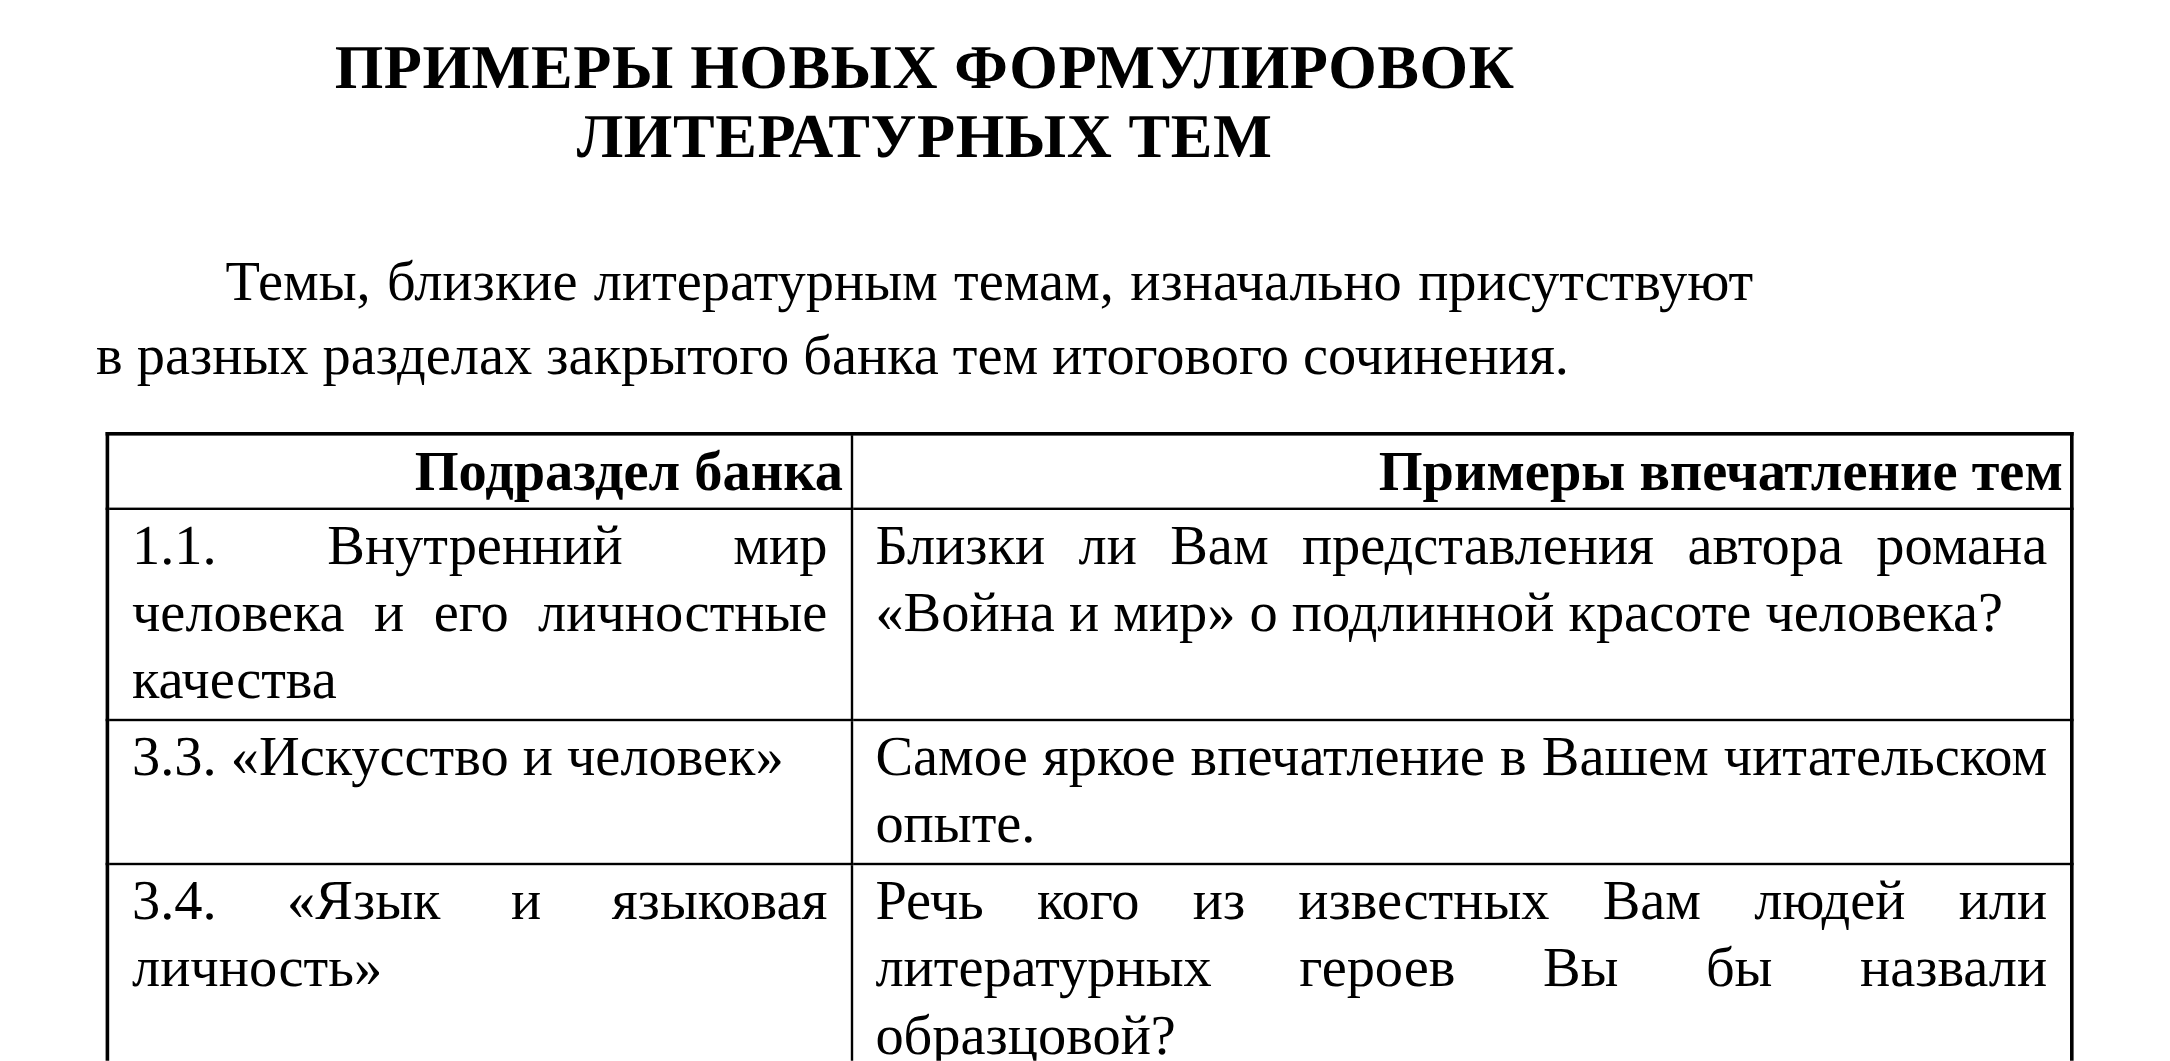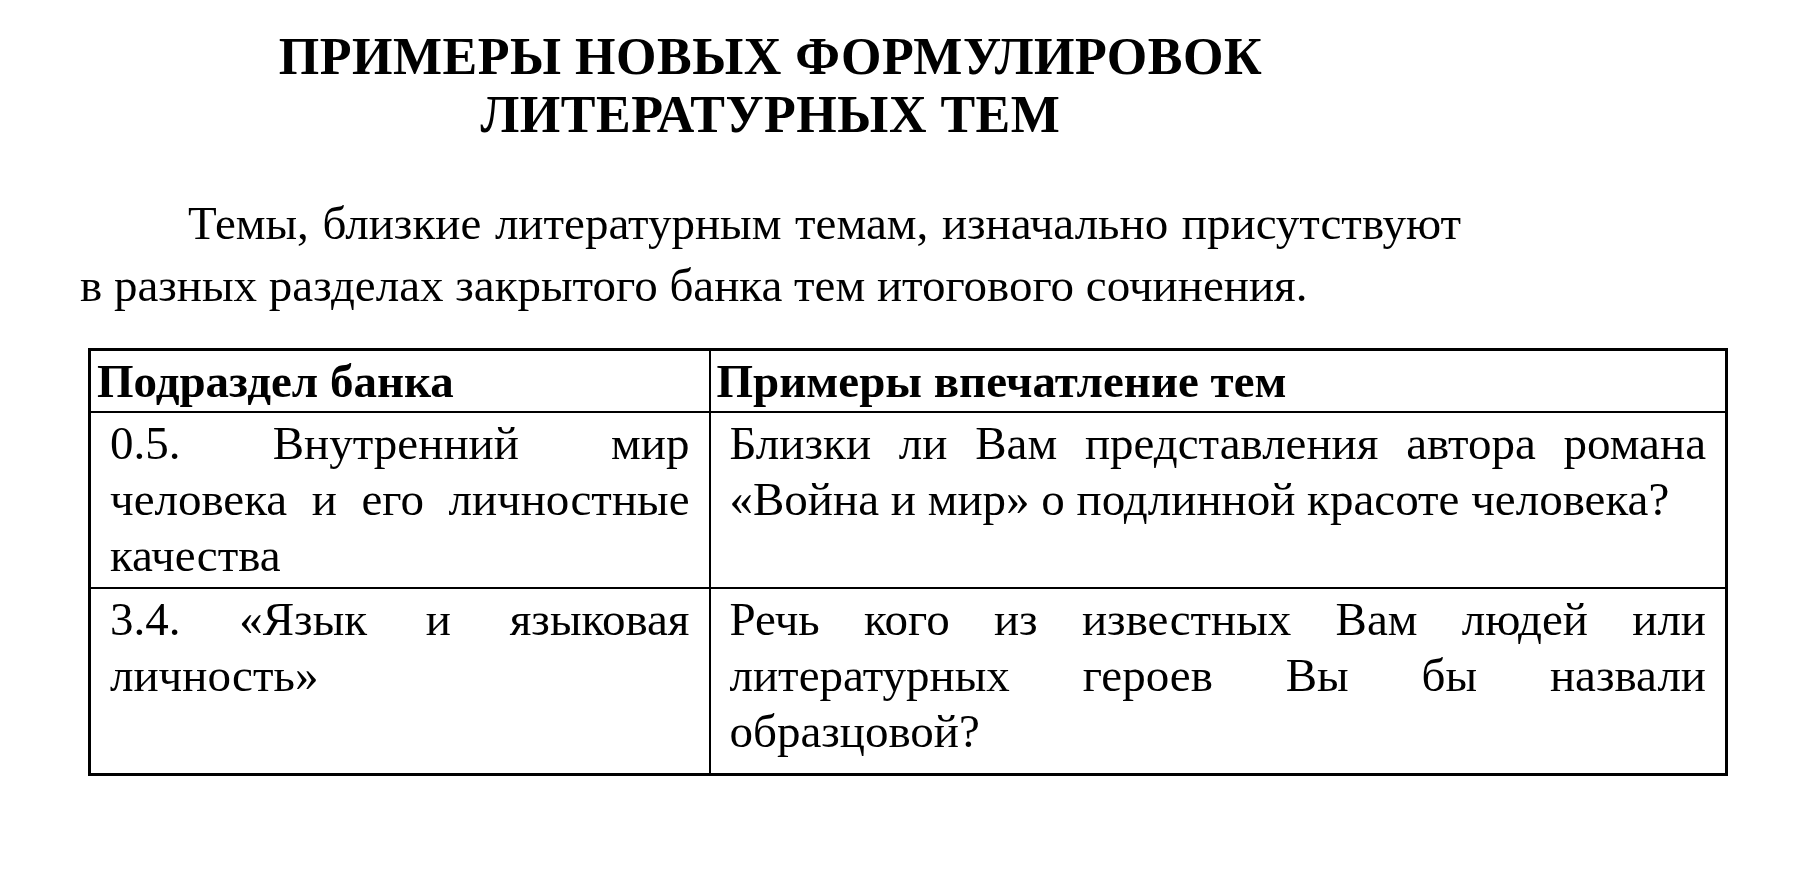--- a/index.html
+++ b/index.html
@@ -21,21 +21,21 @@
     font-size: 52px;
     font-weight: bold;
     text-align: center;
     line-height: 58px;
     letter-spacing: 0.5px;
   }
   .doc-title .title-line {
     display: block;
   }
   .intro {
-    margin-top: 48px;
+    margin-top: 60px;
     font-size: 47px;
     line-height: 62px;
     text-align: justify;
     text-indent: 108px;
   }
   table.topics {
     margin-top: 32px;
     margin-left: 8px;
     width: 1637px;
     table-layout: fixed;
@@ -47,21 +47,21 @@
   .col-subsection { width: 620px; }
   .col-example   { width: 1017px; }
   table.topics th,
   table.topics td {
     border: 2px solid #000000;
     vertical-align: top;
     padding: 2px 19px 4px 19px;
   }
   table.topics th {
     font-weight: bold;
-    text-align: left;
+    text-align: right;
     padding: 2px 6px;
   }
   table.topics td {
     text-align: justify;
   }
   table.topics tr.row-tall td {
     padding-bottom: 14px;
   }
 </style>
 </head>
@@ -81,22 +81,26 @@
       <col class="col-example">
     </colgroup>
     <thead>
       <tr>
         <th>Подраздел банка</th>
         <th>Примеры впечатление тем</th>
       </tr>
     </thead>
     <tbody>
       <tr>
-        <td>0.5. Внутренний мир человека и его личностные качества</td>
+        <td>1.1. Внутренний мир человека и его личностные качества</td>
         <td>Близки ли Вам представления автора романа «Война и мир» о подлинной красоте человека?</td>
+      </tr>
+      <tr>
+        <td>3.3. «Искусство и человек»</td>
+        <td>Самое яркое впечатление в Вашем читательском опыте.</td>
       </tr>
       <tr class="row-tall">
         <td>3.4. «Язык и языковая личность»</td>
         <td>Речь кого из известных Вам людей или литературных героев Вы бы назвали образцовой?</td>
       </tr>
     </tbody>
   </table>
 
 </div>
 

